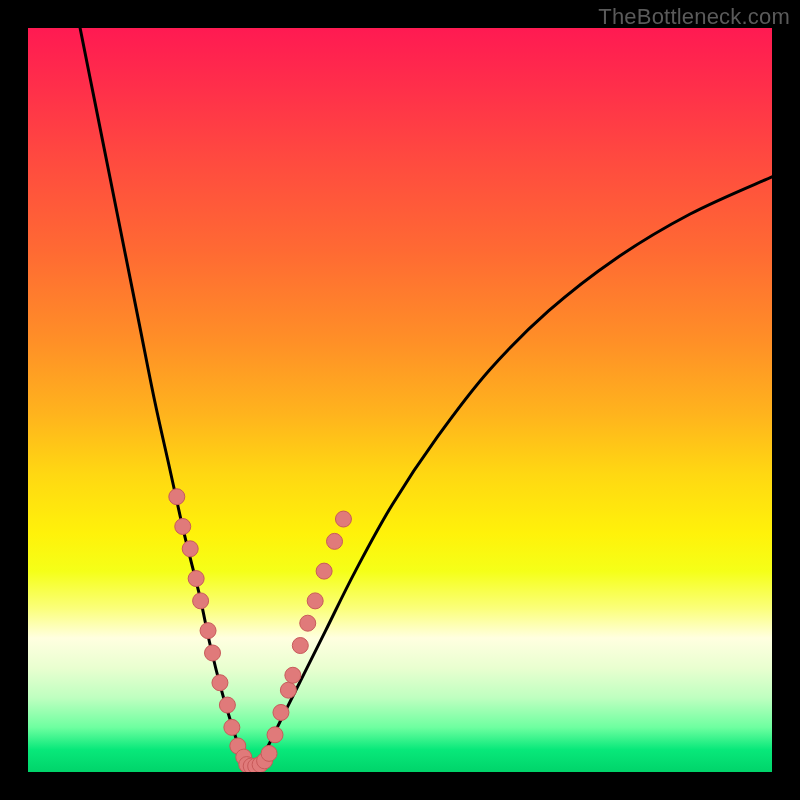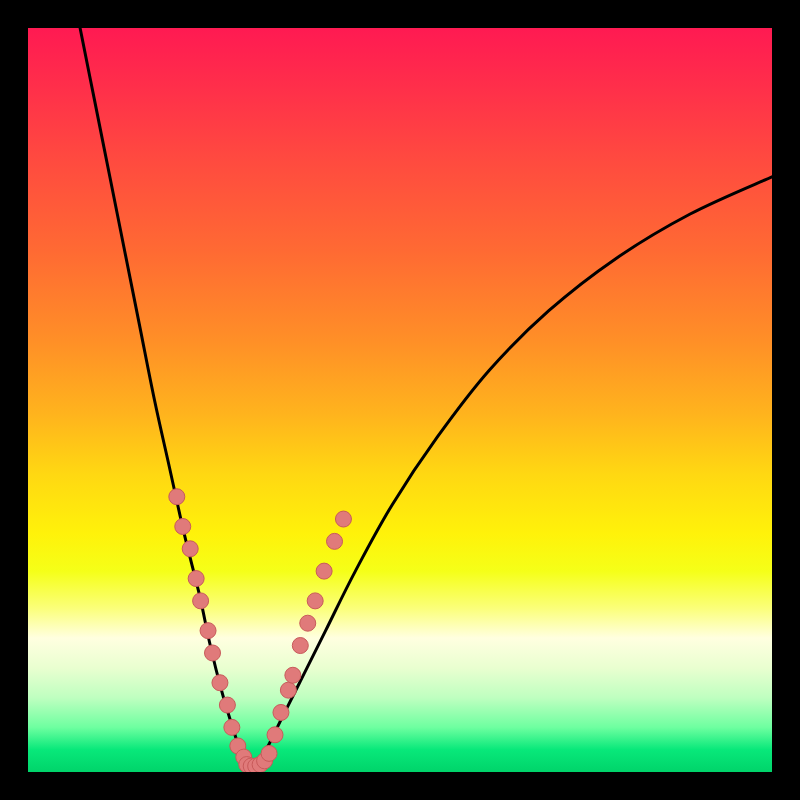--- a/index.html
+++ b/index.html
@@ -101,13 +101,14 @@
           <circle cx="264.86400000000003" cy="647.28" r="8" class="dot"></circle>
           <circle cx="272.304" cy="617.52" r="8" class="dot"></circle>
           <circle cx="279.744" cy="595.2" r="8" class="dot"></circle>
           <circle cx="287.184" cy="572.88" r="8" class="dot"></circle>
           <circle cx="296.11199999999997" cy="543.12" r="8" class="dot"></circle>
           <circle cx="306.528" cy="513.36" r="8" class="dot"></circle>
           <circle cx="315.456" cy="491.03999999999996" r="8" class="dot"></circle>
         </g>
     </svg>
   </div>
+  <div class="watermark">TheBottleneck.com</div>
 </div>
 
 </body></html>

